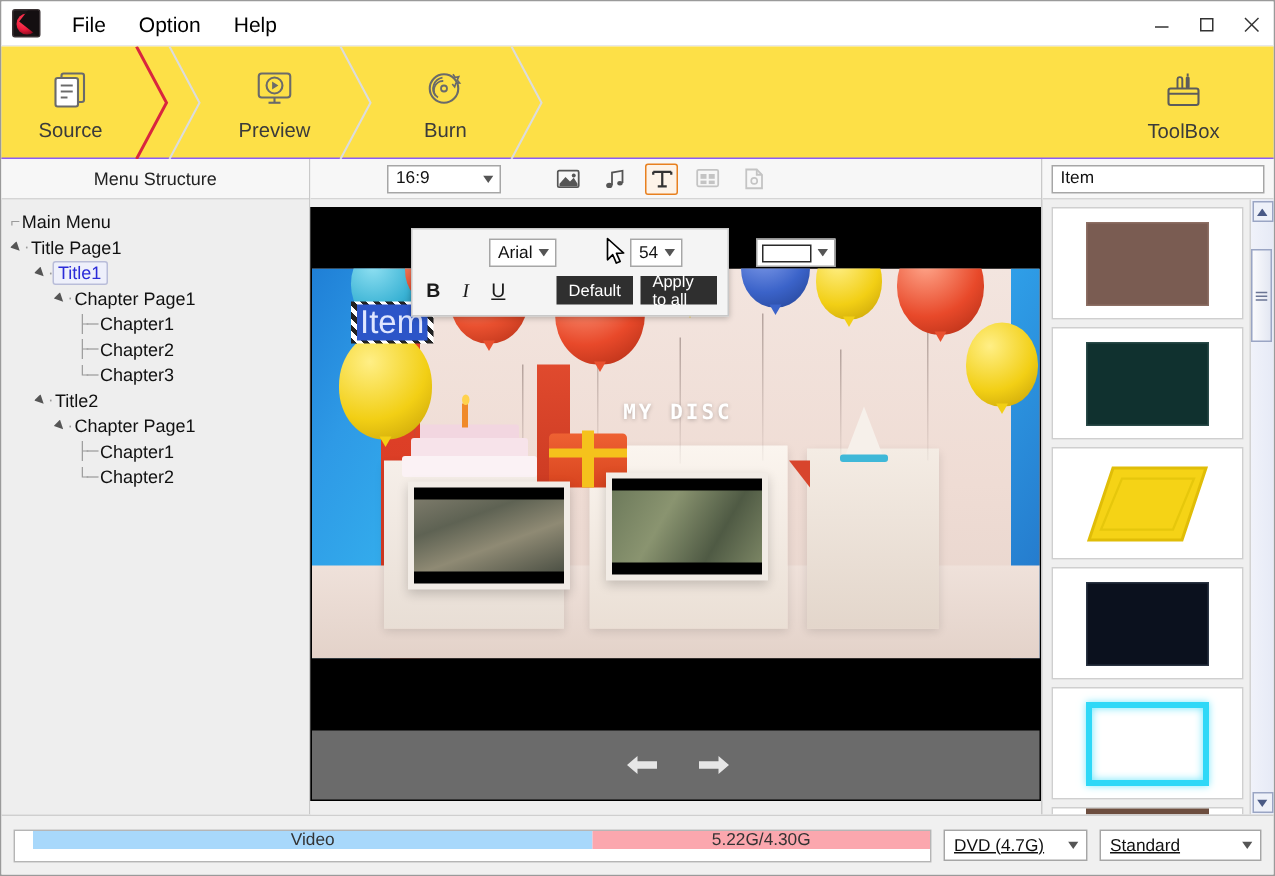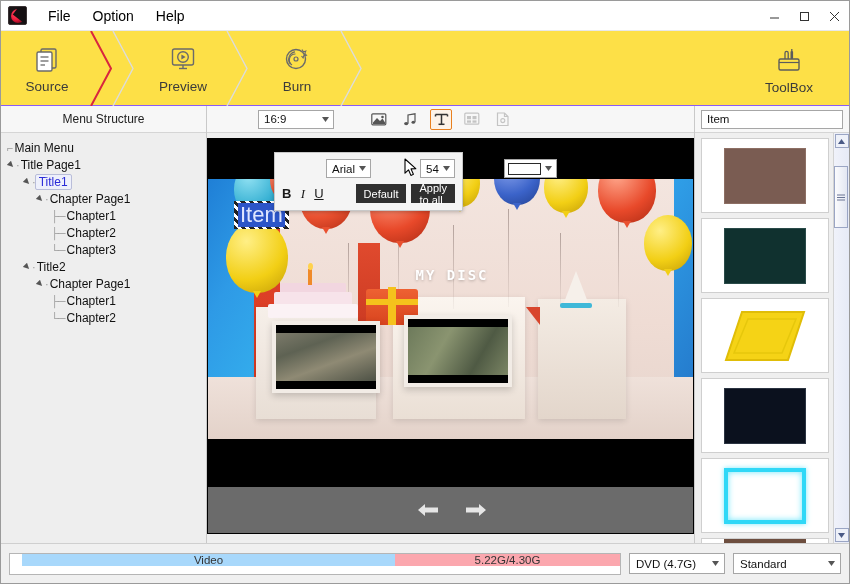--- a/index.html
+++ b/index.html
@@ -225,21 +225,21 @@
   .letterbox-bot { position:absolute; left:0; top:300px; width:488px; height:48px; background:#000; }
   .navbar {
     position:absolute; left:0; top:348px; width:488px; height:48px;
     background:#6b6b6b; display:flex; align-items:center; justify-content:center; gap:22px;
   }
   .navbar .na { cursor:default; }
 
   
   .fmtpop {
     position:absolute; left: 66px; top: 13px;
-    width: 189px; background: #f4f4f4;
+    width: 212px; background: #f4f4f4;
     border: 1px solid #c8c8c8; z-index: 40;
     padding: 6px 7px 7px 7px;
     box-shadow: 0 1px 4px rgba(0,0,0,.25);
   }
   .fmtrow1 { display:flex; align-items:center; gap:5px; }
   .fmtrow2 { display:flex; align-items:center; gap:0; margin-top:6px; }
   #font-combo { width: 98px; }
   #size-combo { width: 52px; }
   #color-combo { width: 54px; padding-left:3px; }
   .swatch { width: 33px; height: 12px; border: 1px solid #2a2a2a; background:#fff; }
@@ -337,21 +337,21 @@
     align-items:center; justify-content:center;
     font-size: 11.5px; color:#333;
   }
   .cap-over {
     flex: 0 0 225px; background:#fba7ae; display:flex;
     align-items:center; justify-content:center;
     font-size: 11.5px; color:#333;
   }
   .bcombo { height:21px; background:#fff; border:1px solid #a6a6a6;
     display:flex; align-items:center; font-size:11.5px; color:#111;
-    padding-left:6px; cursor:default; }
+    padding-left:6px; cursor:default;text-decoration:underline; }
   #disc-combo { width: 96px; }
   #quality-combo { width: 108px; }
 </style>
 </head>
 <body>
 
 <div id="app">
 
   <div class="titlebar">
     <div class="app-logo"></div>

